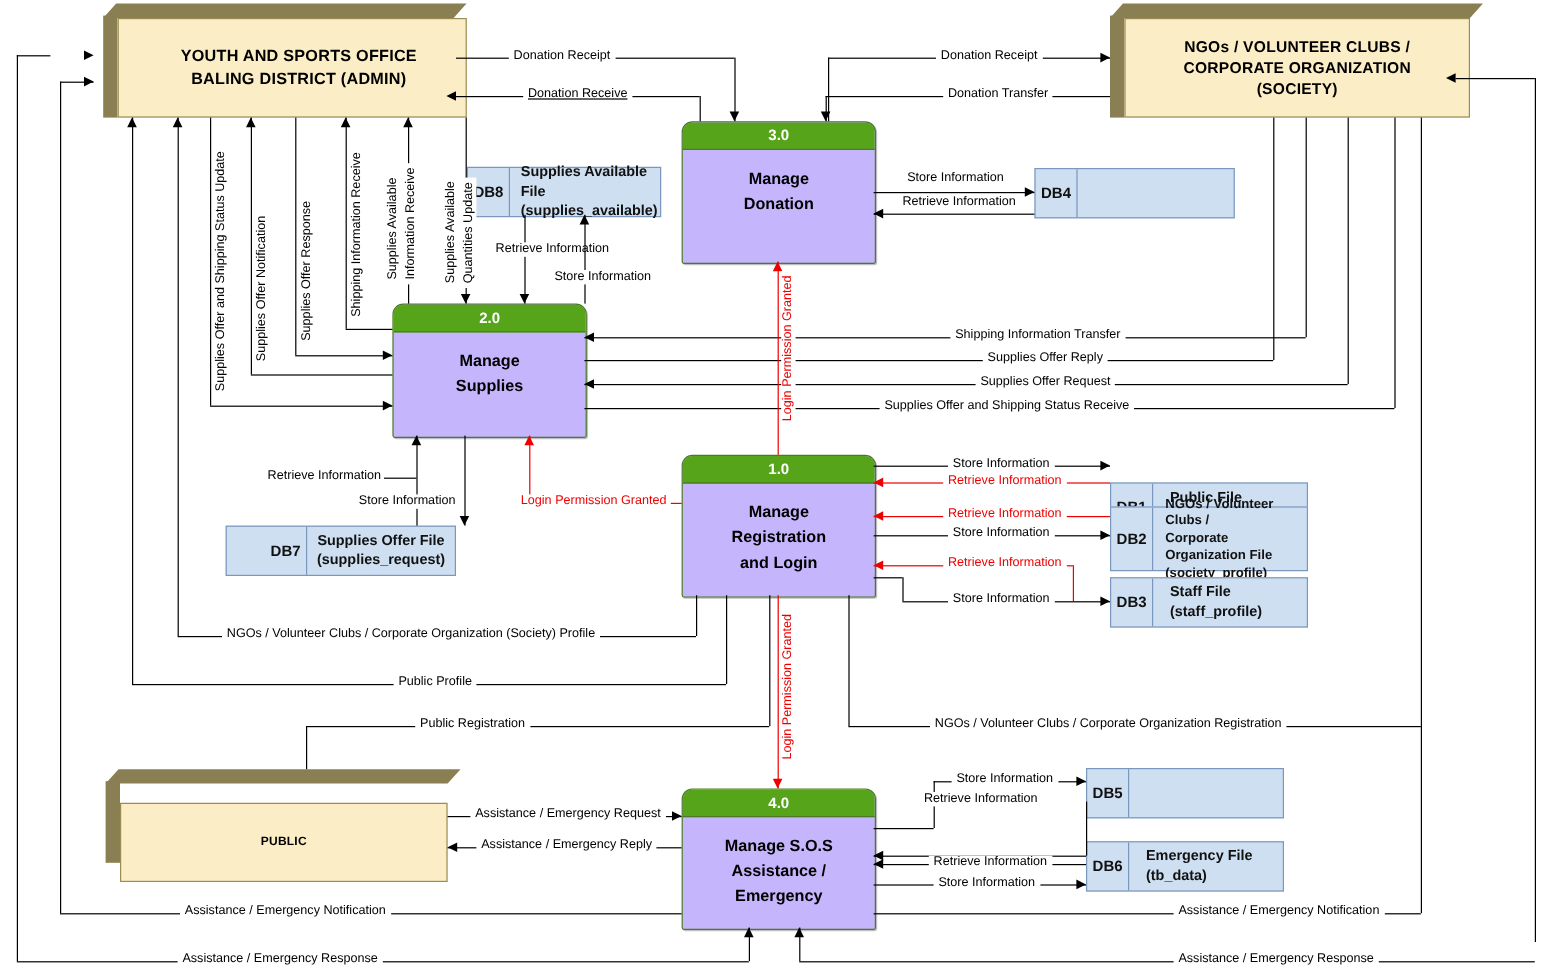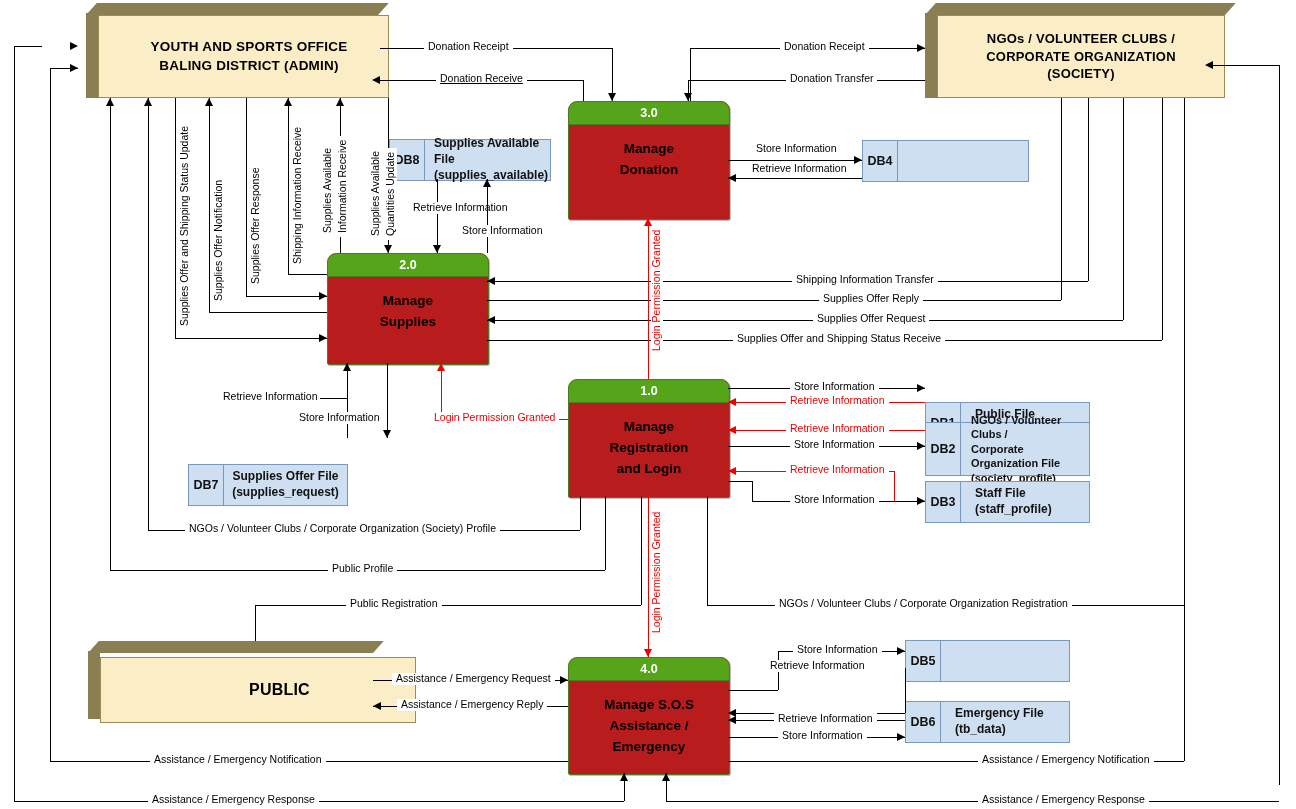--- a/index.html
+++ b/index.html
@@ -9,21 +9,21 @@
   
   .entity{position:absolute;}
   .entity .top{position:absolute;background:#8a7f52;}
   .entity .side{position:absolute;background:#8a7f52;}
   .entity .face{position:absolute;background:#fbeec6;border:1px solid #9a8c52;
     display:flex;align-items:center;justify-content:center;text-align:center;
     font-weight:bold;color:#000;letter-spacing:.2px;line-height:1.35;}
 
   
   .proc{position:absolute;border:1px solid #4a7a22;border-radius:9px 9px 2px 2px;
-        background:#b91c1c;overflow:hidden;box-shadow:1px 1px 0 rgba(0,0,0,.25);}
+        background:#c4b5fd;overflow:hidden;box-shadow:1px 1px 0 rgba(0,0,0,.25);}
   .proc .phead{height:22px;background:#55a419;color:#fff;font-weight:bold;font-size:12.5px;
         display:flex;align-items:center;justify-content:center;border-bottom:1px solid #4a7a22;}
   .proc .pbody{display:flex;align-items:flex-start;justify-content:center;padding-top:14px;
         text-align:center;font-weight:bold;font-size:13.5px;color:#000;line-height:1.55;}
 
   
   .store{position:absolute;background:#cfdff2;border:1px solid #7a97bd;display:flex;}
   .store .sid{width:34px;flex:0 0 34px;border-right:1px solid #7a97bd;display:flex;
         align-items:center;justify-content:center;font-weight:bold;font-size:12.5px;color:#111;}
   .store .sname{flex:1;display:flex;flex-direction:column;justify-content:center;
@@ -74,21 +74,21 @@
         <div>NGOs / VOLUNTEER CLUBS /</div>
         <div>CORPORATE ORGANIZATION</div>
         <div>(SOCIETY)</div>
       </div>
     </div>
   </div>
 
   <div class="entity" style="left:88px;top:641px;width:285px;height:78px;">
     <div class="side" style="left:0;top:10px;width:12px;height:68px;"></div>
     <div class="top" style="left:0;top:0;width:285px;height:12px;transform:skewX(-42deg);transform-origin:bottom left;"></div>
-    <div class="face" style="left:12px;top:16px;width:271px;height:64px;font-size:16px;padding-left:43px;">
+    <div class="face" style="left:12px;top:28px;width:271px;height:64px;font-size:10px;">
       <div>PUBLIC</div>
     </div>
   </div>
 
   <div class="proc" style="left:568px;top:101px;width:160px;height:117px;">
     <div class="phead">3.0</div>
     <div class="pbody">
       <div>
         <div>Manage</div>
         <div>Donation</div>
@@ -170,21 +170,21 @@
   </div>
 
   <div class="store" style="left:905px;top:701px;width:163px;height:40px;">
     <div class="sid">DB6</div>
     <div class="sname" style="padding-left:14px;">
       <div>Emergency File</div>
       <div>(tb_data)</div>
     </div>
   </div>
 
-  <div class="store center" style="left:188px;top:464px;width:158px;height:40px;">
+  <div class="store center" style="left:188px;top:438px;width:158px;height:40px;padding-left:32px;">
     <div class="sid">DB7</div>
     <div class="sname">
       <div>Supplies Offer File</div>
       <div>(supplies_request)</div>
     </div>
   </div>
 
   <div class="ln h" style="left:380px;top:48px;width:232px;"></div>
   <div class="ln v" style="left:612px;top:48px;height:53px;"></div>
   <div class="ah d" style="left:608px;top:93px;"></div>

